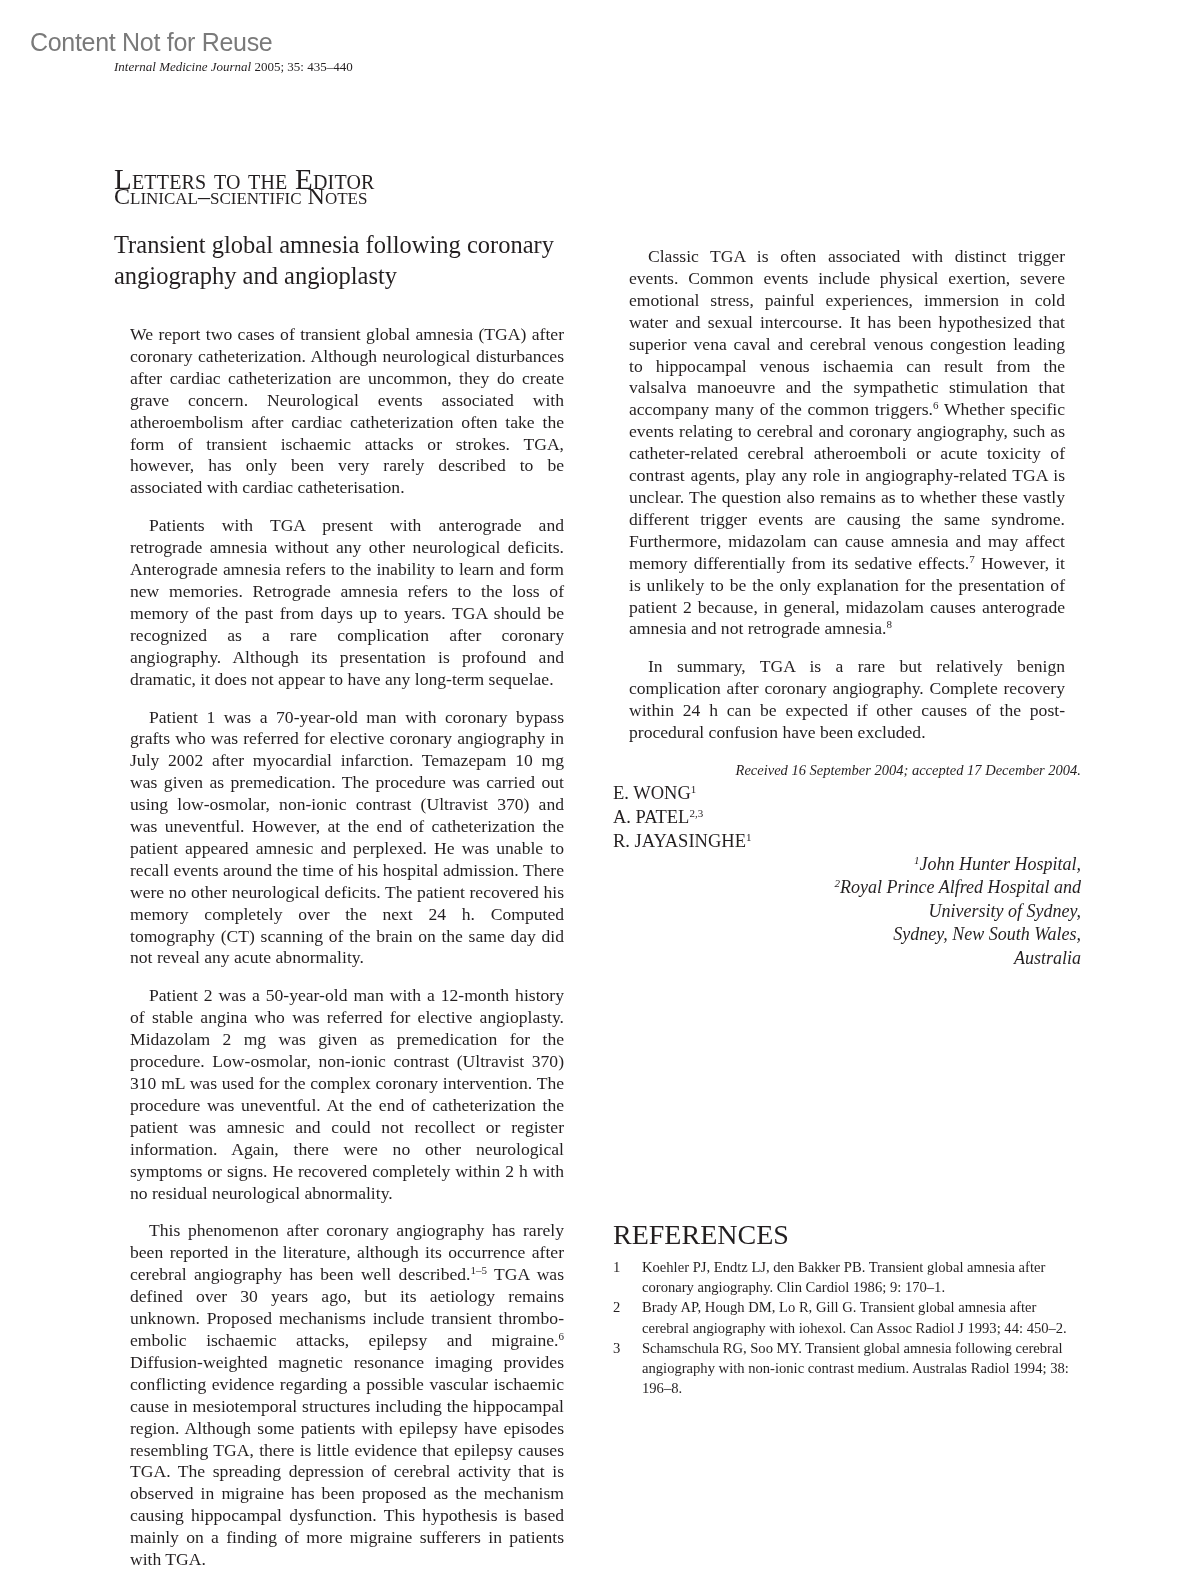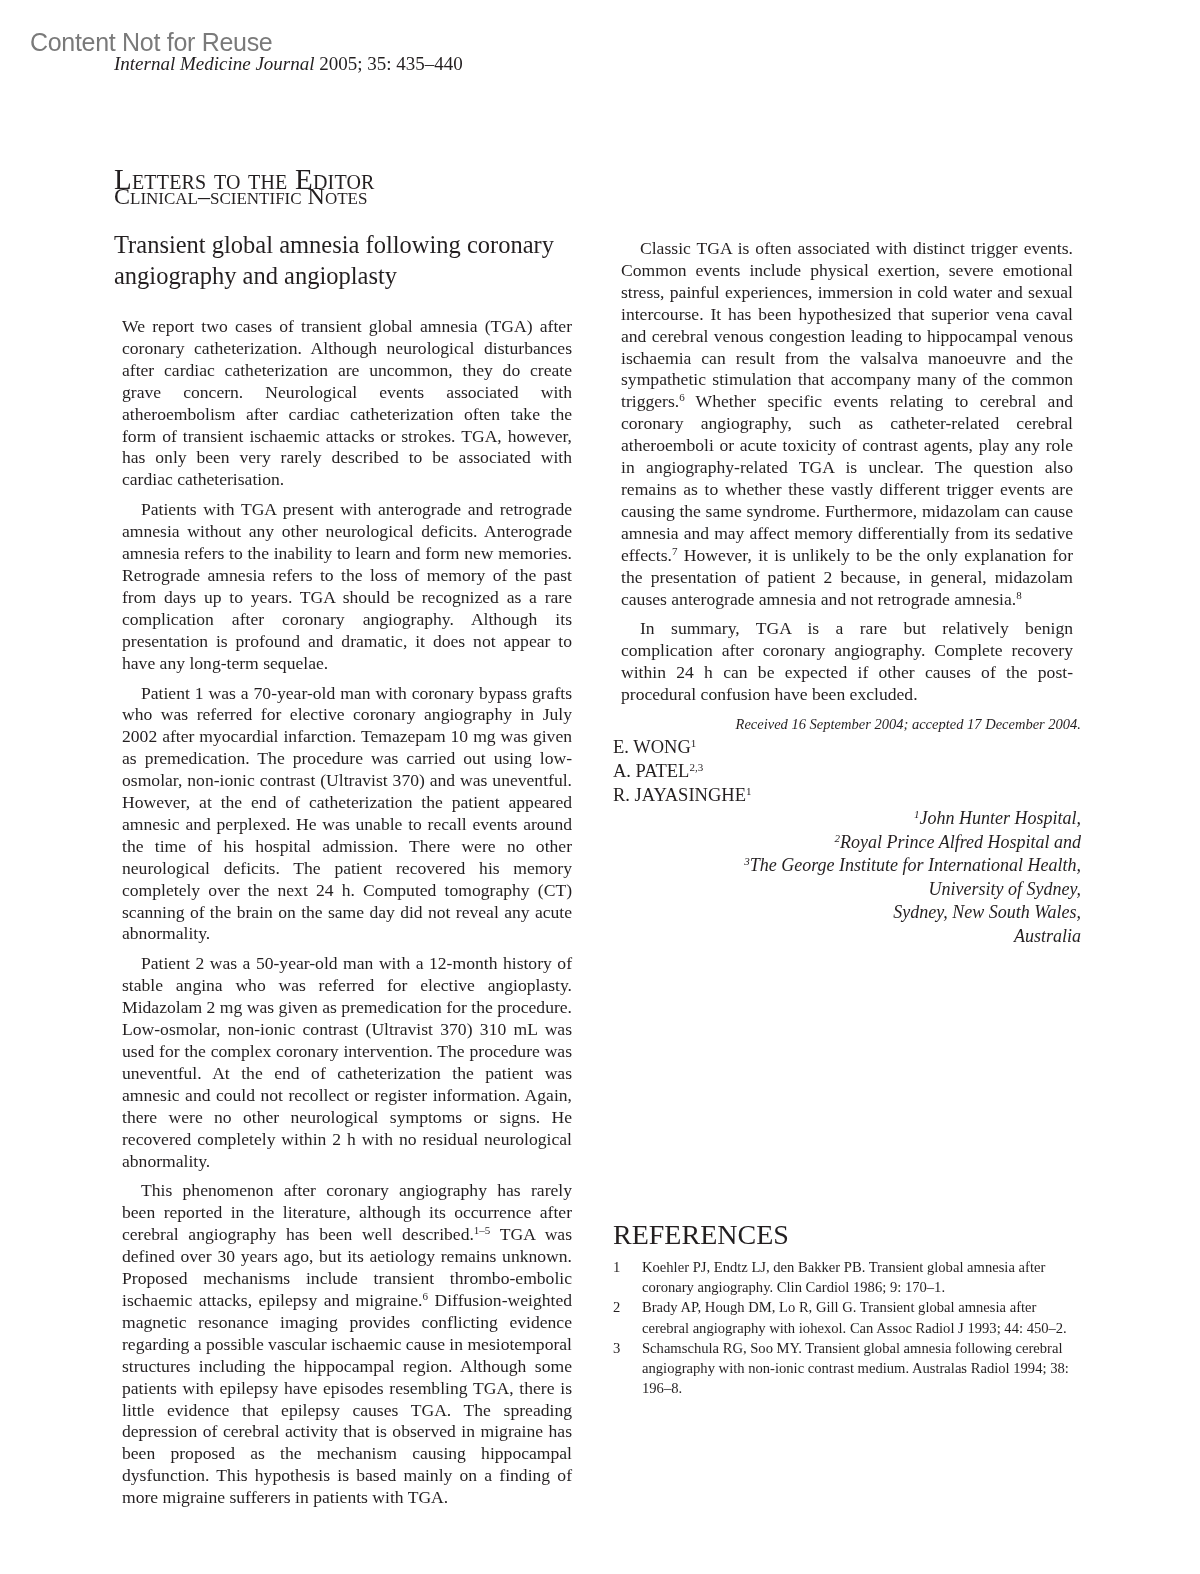--- a/index.html
+++ b/index.html
@@ -1,28 +1,28 @@
 <!DOCTYPE html>
 <html><head>
 <meta charset="utf-8">
 <style>
   html, body { margin: 0; padding: 0; background: #ffffff; }
   body { width: 1200px; height: 1574px; position: relative; overflow: hidden;
          font-family: "Liberation Serif", "DejaVu Serif", serif; color: #231f20; }
   .watermark { position: absolute; left: 30px; top: 30px; font-family: "Liberation Sans", "DejaVu Sans", sans-serif;
                font-size: 25px; color: #7a7a7a; letter-spacing: -0.3px; line-height: 1; z-index: 2; }
-  .running-head { position: absolute; left: 114px; top: 54px; font-size: 19px; line-height: 1; z-index: 1; }
+  .running-head { position: absolute; left: 114px; top: 60px; font-size: 13px; line-height: 1; z-index: 1; }
   .running-head i { font-style: italic; }
   .section-title { position: absolute; left: 114px; top: 133px; font-size: 29px; line-height: 1; font-variant: small-caps; letter-spacing: 0.2px; margin-top: 32px; }
   .subsection-title { position: absolute; left: 114px; top: 184px; font-size: 24px; line-height: 1; font-variant: small-caps; }
   .article-title { position: absolute; left: 114px; top: 229px; width: 470px; font-size: 24.5px; line-height: 31px; }
   .col { position: absolute; font-size: 17.6px; line-height: 21.9px; text-align: justify; hyphens: manual; }
   .col-left { left: 114px; top: 308px; width: 466px; }
   .col-right { left: 613px; top: 230px; width: 468px; }
-  .col p { margin: 8px; text-indent: 0; }
+  .col p { margin: 16px; text-indent: 0; }
   .col p.indent { text-indent: 19px; }
   sup { font-size: 11px; line-height: 0; vertical-align: 6px; }
   .received { text-align: right; font-style: italic; font-size: 14.5px; line-height: 20px; margin-top: 4px; }
   .authors { text-align: left; font-size: 18.5px; line-height: 24px; margin-top: 1px; }
   .affils { text-align: right; font-style: italic; font-size: 18px; line-height: 23.5px; }
   .refs-title { position: absolute; left: 613px; top: 1221px; font-size: 28px; line-height: 1; }
   .refs { position: absolute; left: 613px; top: 1257px; width: 470px; font-size: 14.6px; line-height: 20.2px; }
   .ref { display: flex; }
   .ref .num { width: 29px; flex: none; }
   .ref .txt { flex: 1; }
@@ -54,21 +54,20 @@
   <p class="indent">In summary, TGA is a rare but relatively benign complication after coronary angiography. Complete recovery within 24 h can be expected if other causes of the post-procedural confusion have been excluded.</p>
   <div class="received">Received 16 September 2004; accepted 17 December 2004.</div>
   <div class="authors">
     <div><span>E. WONG</span><sup>1</sup></div>
     <div><span>A. PATEL</span><sup>2,3</sup></div>
     <div><span>R. JAYASINGHE</span><sup>1</sup></div>
   </div>
   <div class="affils">
     <div><sup>1</sup><span>John Hunter Hospital,</span></div>
     <div><sup>2</sup><span>Royal Prince Alfred Hospital and</span></div>
-    <div><sup>3</sup><span>The George Institute for International Health,</span></div>
     <div><span>University of Sydney,</span></div>
     <div><span>Sydney, New South Wales,</span></div>
     <div><span>Australia</span></div>
   </div>
 </div>
 
 <div class="refs-title">REFERENCES</div>
 <div class="refs">
   <div class="ref">
       <span class="num">1</span>

